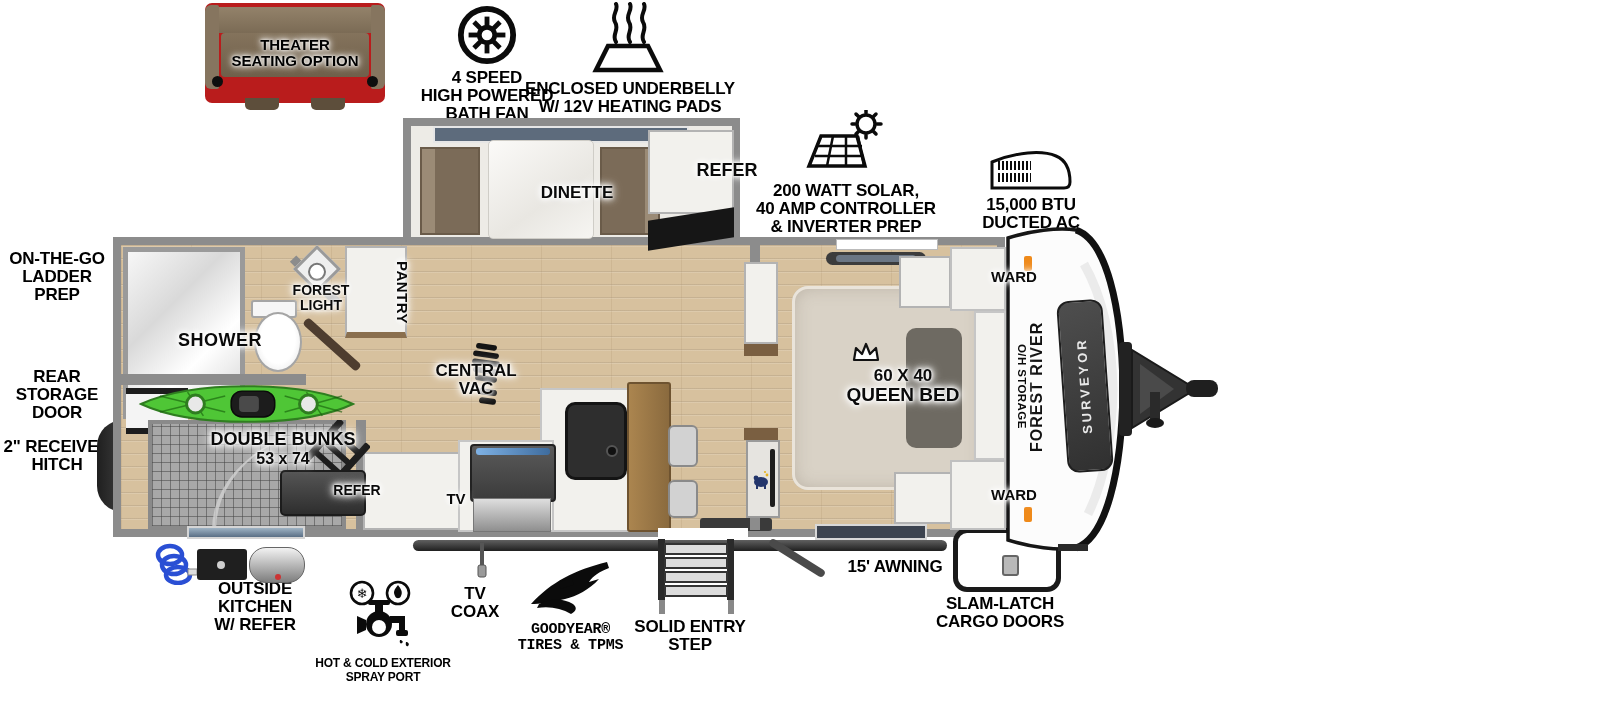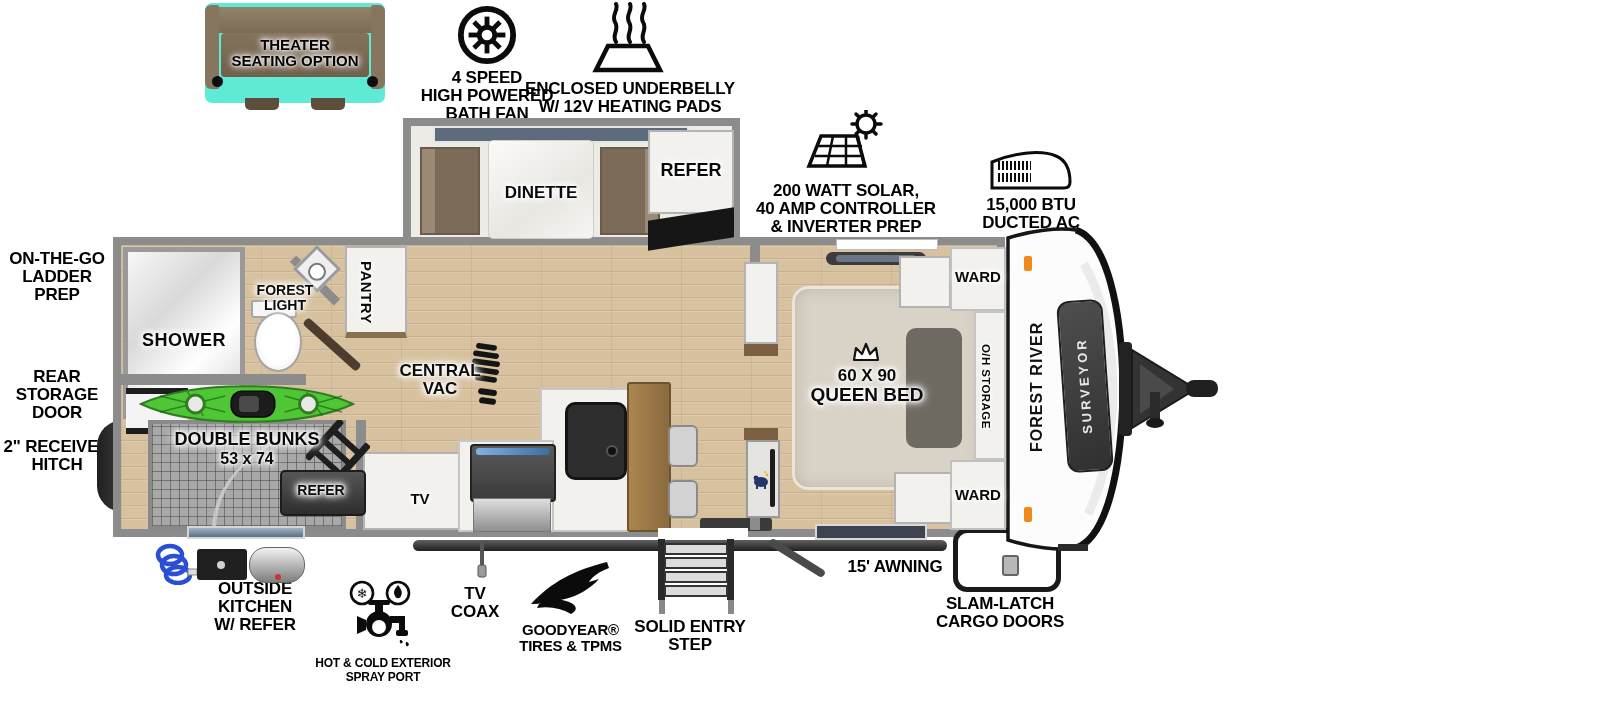--- a/index.html
+++ b/index.html
@@ -2,38 +2,38 @@
 <html><head>
 <meta charset="utf-8">
 <style>
   html,body{margin:0;padding:0;background:#fff;font-family:"Liberation Sans",sans-serif;}
   #canvas{position:relative;width:1600px;height:709px;background:#fff;overflow:hidden;}
   .abs{position:absolute;}
   .ann{position:absolute;font-weight:700;font-size:17px;line-height:18px;text-align:center;color:#000;letter-spacing:-.2px;}
   .ann.small{font-size:12px;line-height:14px;}
   .ann.mid{font-size:15px;line-height:16px;}
   .glow{position:absolute;font-weight:700;color:#0a0a0a;text-align:center;
-        text-shadow:0 0 2px #fff,0 0 4px #fff,0 0 6px #fff,0 0 9px #fff,0 0 12px #fff;}
+        text-shadow:0 0 2px #fff,0 0 4px #fff,0 0 6px #fff,0 0 9px #fff,0 0 12px #fff;padding-left:36px;}
   .vtd{writing-mode:vertical-rl;}
   .vtu{writing-mode:vertical-rl;transform:rotate(180deg);}
   .wall{position:absolute;background:#8c8c8c;}
   .whitebox{position:absolute;background:#f2f1ed;border:2px solid #b3b3b3;box-sizing:border-box;}
   #main-body{position:absolute;left:113px;top:237px;width:892px;height:300px;box-sizing:border-box;
     border:8px solid #8c8c8c;
     background-color:#d7c19e;
     background-image:
       repeating-linear-gradient(180deg, rgba(255,255,255,.14) 0 2px, transparent 2px 13px),
       repeating-linear-gradient(180deg, rgba(120,90,50,.28) 0 1px, transparent 1px 13px),
       repeating-linear-gradient(90deg, rgba(120,90,50,.10) 0 1px, transparent 1px 70px);
     z-index:1;}
   #dinette-slide{position:absolute;left:403px;top:118px;width:337px;height:127px;box-sizing:border-box;
     border:8px solid #8c8c8c;background:#edebe6;z-index:2;}
   .bench{position:absolute;background:#7b6b58;border:2px solid #6a5b49;box-sizing:border-box;}
   .bench .back{position:absolute;top:0;bottom:0;width:13px;background:#9b8b76;}
-  .sofa{position:absolute;background:#5eead4;border-radius:7px;text-decoration:underline;}
+  .sofa{position:absolute;background:#b91c1c;border-radius:7px;text-decoration:underline;}
   .sofa .back{position:absolute;left:6px;right:6px;top:4px;height:26px;background:linear-gradient(#93826a,#7b6b55);border-radius:5px 5px 2px 2px;}
   .sofa .seatL{position:absolute;left:16px;top:30px;width:46%;height:44%;background:linear-gradient(#84735c,#6f5f4a);border-radius:4px;}
   .sofa .seatR{position:absolute;right:16px;top:30px;width:46%;height:44%;background:linear-gradient(#84735c,#6f5f4a);border-radius:4px;}
   .sofa .armL{position:absolute;left:0;top:2px;width:14px;height:84%;background:#86755f;border-radius:6px 2px 2px 6px;}
   .sofa .armR{position:absolute;right:0;top:2px;width:14px;height:84%;background:#86755f;border-radius:2px 6px 6px 2px;}
   .sofa .dotL,.sofa .dotR{position:absolute;bottom:16%;width:11px;height:11px;border-radius:50%;background:#0e0e0e;}
   .sofa .dotL{left:7px;} .sofa .dotR{right:7px;}
   .sofa .footL,.sofa .footR{position:absolute;bottom:-7px;width:34px;height:12px;background:#5d4e3b;border-radius:0 0 5px 5px;}
   .sofa .footL{left:22%;} .sofa .footR{right:22%;}
   .sofa .lbl{position:absolute;left:0;right:0;top:34%;font-weight:700;color:#000;text-align:center;font-size:15px;line-height:16px;
@@ -313,21 +313,21 @@
 
   <div class="abs" style="left:792px;top:286px;width:192px;height:204px;background:#d9d2c6;border-radius:16px;box-shadow:inset 0 0 0 3px #eae4da, inset 0 0 18px rgba(120,110,95,.35);z-index:3;"></div>
   <div class="abs" style="left:906px;top:328px;width:56px;height:120px;background:#6e6a62;border-radius:10px;z-index:4;"></div>
 
   <div class="abs" style="left:850px;top:340px;width:32px;height:24px;z-index:5;">
     <svg width="32" height="24" viewBox="0 0 32 24">
       <path d="M4 20 L6 8 L12 14 L16 4 L20 14 L26 8 L28 20 Z" fill="#fff" stroke="#111" stroke-width="2.2" stroke-linejoin="round"></path>
     </svg>
   </div>
   <div class="glow" style="left:798px;top:366px;width:138px;font-size:17px;line-height:19px;z-index:5;">
-    <div>60 X 90</div>
+    <div>60 X 40</div>
     <div style="font-size:19px;">QUEEN BED</div>
   </div>
 
   <div class="whitebox" style="left:899px;top:256px;width:52px;height:52px;z-index:3;"></div>
   <div class="whitebox" style="left:894px;top:472px;width:58px;height:52px;z-index:3;"></div>
 
   <div class="whitebox" style="left:950px;top:247px;width:56px;height:64px;z-index:3;border-color:#c0c0c0;"></div>
   <div class="glow" style="left:946px;top:268px;width:64px;font-size:15px;z-index:5;">WARD</div>
   <div class="whitebox" style="left:950px;top:460px;width:56px;height:70px;z-index:3;border-color:#c0c0c0;"></div>
   <div class="glow" style="left:946px;top:486px;width:64px;font-size:15px;z-index:5;">WARD</div>
@@ -440,21 +440,21 @@
     <div>W/ REFER</div>
   </div>
   <div class="ann small" style="left:288px;top:656px;width:190px;">
     <div>HOT &amp; COLD EXTERIOR</div>
     <div>SPRAY PORT</div>
   </div>
   <div class="ann" style="left:435px;top:585px;width:80px;">
     <div>TV</div>
     <div>COAX</div>
   </div>
-  <div class="ann mid" style="left:498px;top:622px;width:145px;">
+  <div class="ann mid" style="left:498px;top:622px;width:145px;font-family:Liberation Mono, monospace;">
     <div>GOODYEAR®</div>
     <div>TIRES &amp; TPMS</div>
   </div>
   <div class="ann" style="left:625px;top:618px;width:130px;">
     <div>SOLID ENTRY</div>
     <div>STEP</div>
   </div>
   <div class="ann" style="left:835px;top:558px;width:120px;">15' AWNING</div>
   <div class="ann" style="left:922px;top:595px;width:156px;">
     <div>SLAM-LATCH</div>

